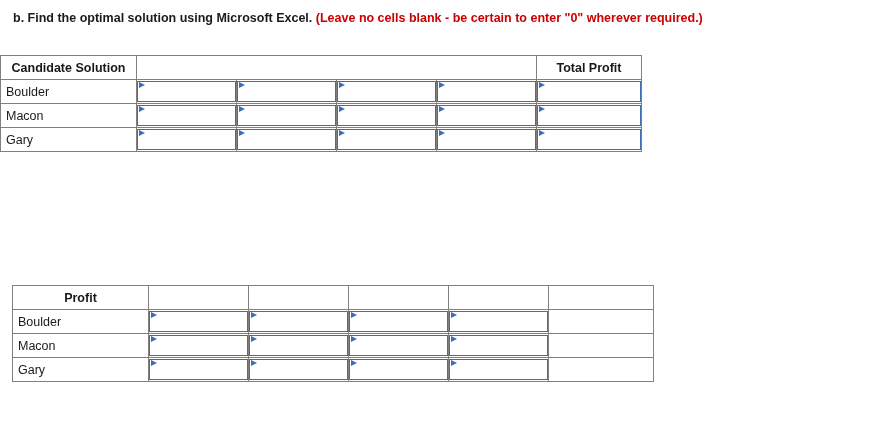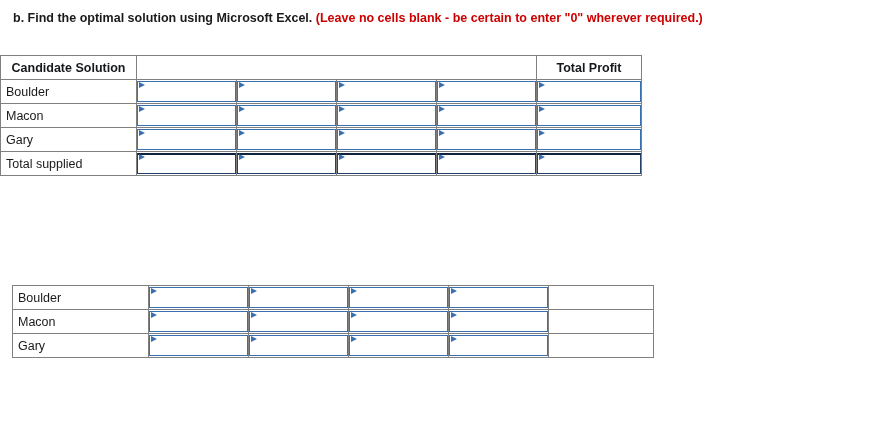--- a/index.html
+++ b/index.html
@@ -223,61 +223,41 @@
             <input class="xbox" type="text" style="">
           </span>
       </td>
       <td class="cell-pad">
         <span class="xbox-wrap">
             <input class="xbox" type="text" style="">
           </span>
       </td>
     </tr>
 
-    <tr>
-      <td class="row-label">Total supplied</td>
-      <td class="cell-pad">
-        <span class="xbox-wrap">
-            <input class="xbox xbox-strong" type="text" style="">
-          </span>
-      </td>
-      <td class="cell-pad">
-        <span class="xbox-wrap">
-            <input class="xbox xbox-strong" type="text" style="">
-          </span>
-      </td>
-      <td class="cell-pad">
-        <span class="xbox-wrap">
-            <input class="xbox xbox-strong" type="text" style="">
-          </span>
-      </td>
-      <td class="cell-pad">
-        <span class="xbox-wrap">
-            <input class="xbox xbox-strong" type="text" style="">
-          </span>
-      </td>
-      <td class="cell-pad">
-        <span class="xbox-wrap">
-            <input class="xbox xbox-strong" type="text" style="">
-          </span>
-      </td>
-    </tr>
   </tbody>
 </table>
 
 <table class="xl-table" id="table-profit" style="left:12px; top:285px; width:641px;">
   <colgroup>
     <col style="width:136px">
     <col style="width:100px">
     <col style="width:100px">
     <col style="width:100px">
     <col style="width:100px">
     <col style="width:105px">
   </colgroup>
   <tbody>
+    <tr>
+      <td class="hdr">Profit</td>
+      <td class="hdr-blank"></td>
+      <td class="hdr-blank"></td>
+      <td class="hdr-blank"></td>
+      <td class="hdr-blank"></td>
+      <td class="hdr-blank"></td>
+    </tr>
 
     <tr>
       <td class="row-label">Boulder</td>
       <td class="cell-pad">
         <span class="xbox-wrap">
             <input class="xbox" type="text" style="">
           </span>
       </td>
       <td class="cell-pad">
         <span class="xbox-wrap">

